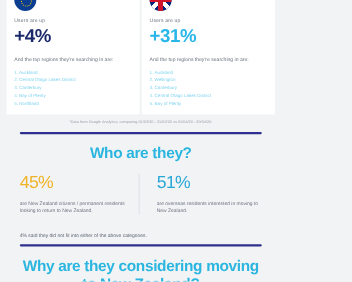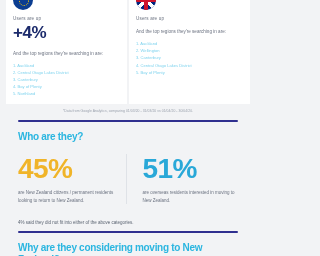--- a/index.html
+++ b/index.html
@@ -117,43 +117,44 @@
     background:#2f2f8f;
     margin:6px 18px 0;
     border-radius:1px;
   }
 
   
   .section {
     padding:0 18px;
   }
   .section-title {
-    font-size:10px;
+    font-size:14px;
     font-weight:700;
     color:#2bb6e0;
     letter-spacing:-.3px;
     margin-top:9px;
     line-height:1.18;
+    text-align:center;
   }
   .split {
     display:flex;
     margin-top:11px;
   }
   .split-col {
     flex:1 1 0;
     padding-right:12px;
   }
   .split-col + .split-col {
     border-left:1px solid #dfe2e7;
     padding-left:16px;
     padding-right:0;
   }
   .big-pct {
-    font-size:28px;
-    font-weight:700;
+    font-size:16px;
+    font-weight:400;
     letter-spacing:-.6px;
     line-height:1.1;
   }
   .p-gold { color:#f0b429; }
   .p-cyan { color:#29a8d8; }
   .pct-desc {
     font-size:4.5px;
     color:#6b7280;
     line-height:1.6;
     margin-top:5px;
@@ -182,20 +183,21 @@
         <li>Central Otago Lakes District</li>
         <li>Canterbury</li>
         <li>Bay of Plenty</li>
         <li>Northland</li>
       </ol>
     </div>
 
     <div class="stat-card">
       <div class="flag flag-uk"></div>
       <div class="stat-caption">Users are up</div>
+      <div class="stat-value v-cyan">+31%</div>
       <div class="stat-sub">And the top regions they're searching in are:</div>
       <ol class="region-list">
         <li>Auckland</li>
         <li>Wellington</li>
         <li>Canterbury</li>
         <li>Central Otago Lakes District</li>
         <li>Bay of Plenty</li>
       </ol>
     </div>
 

